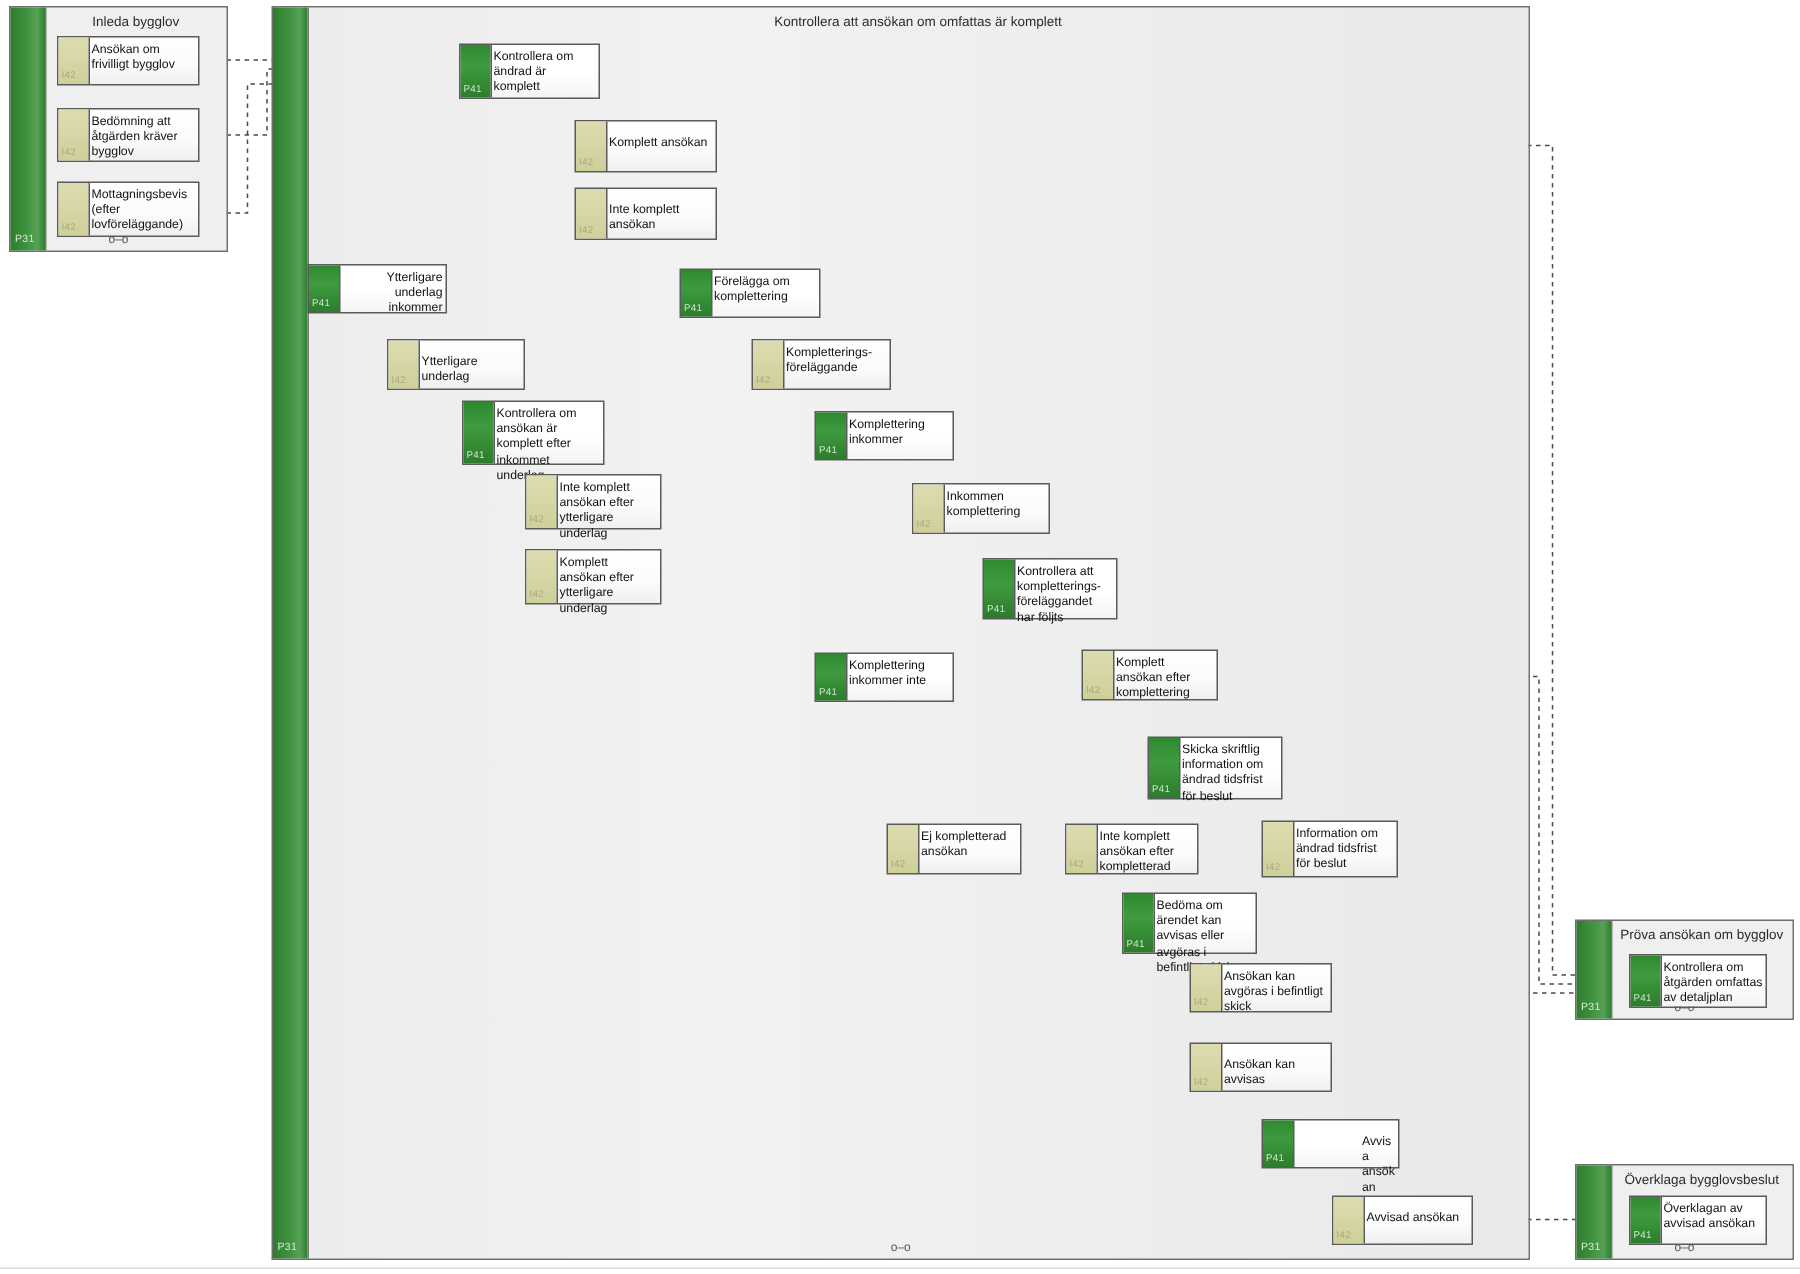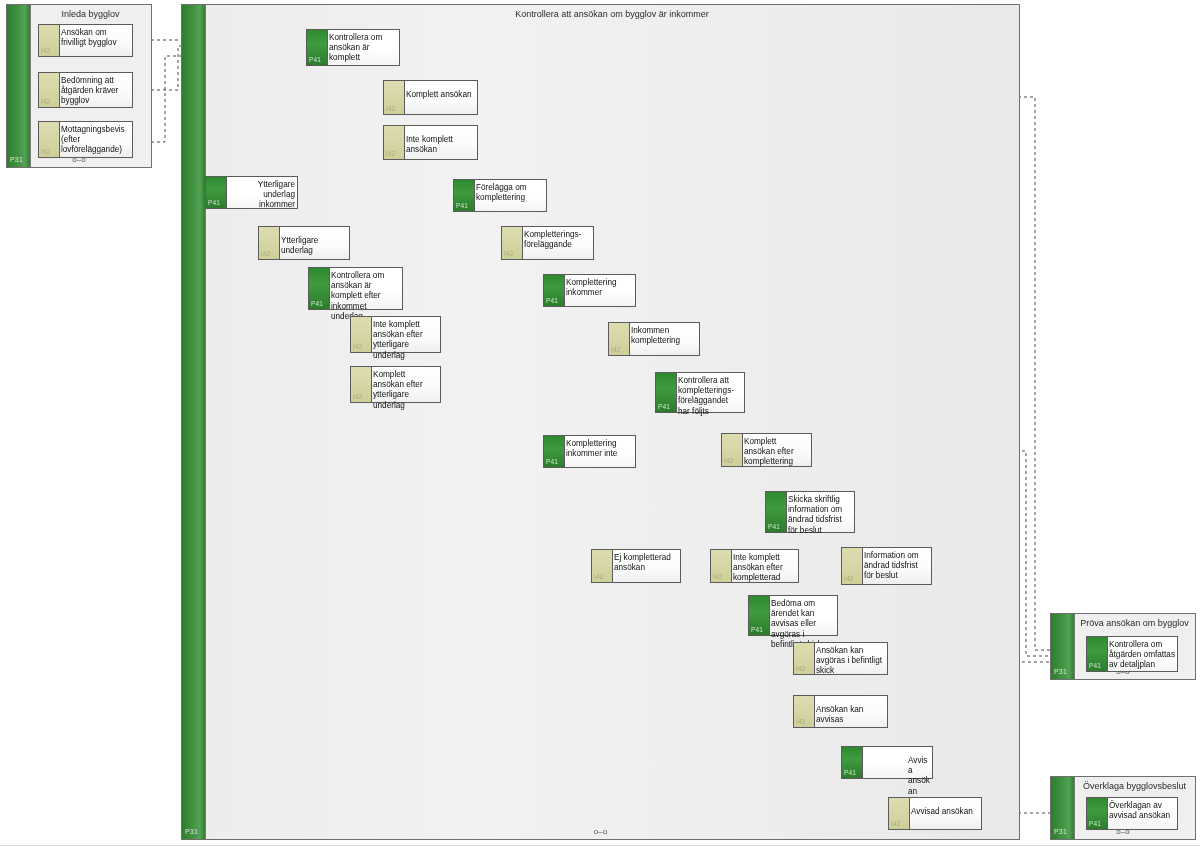--- a/index.html
+++ b/index.html
@@ -184,29 +184,29 @@
   <div class="node data" style="left:38px;top:121px;width:95px;height:37px;">
     <div class="side">
       <span class="side-label">I42</span>
     </div>
     <div class="label">Mottagningsbevis (efter lovföreläggande)</div>
   </div>
 
   <div class="pool main" style="left:181px;top:4px;width:839px;height:836px;">
     <div class="pool-bar"></div>
     <div class="pool-bar-label">P31</div>
-    <div class="pool-title">Kontrollera att ansökan om bygglov är inkommer</div>
+    <div class="pool-title">Kontrollera att ansökan om omfattas är komplett</div>
     <div class="pool-linkmark">o–o</div>
   </div>
 
   <div class="node task" style="left:306px;top:29px;width:94px;height:37px;">
     <div class="side">
       <span class="side-label">P41</span>
     </div>
-    <div class="label">Kontrollera om ansökan är komplett</div>
+    <div class="label">Kontrollera om ändrad är komplett</div>
   </div>
 
   <div class="node data" style="left:383px;top:80px;width:95px;height:35px;">
     <div class="side">
       <span class="side-label">I42</span>
     </div>
     <div class="label" style="top:9px;">Komplett ansökan</div>
   </div>
 
   <div class="node data" style="left:383px;top:125px;width:95px;height:35px;">

